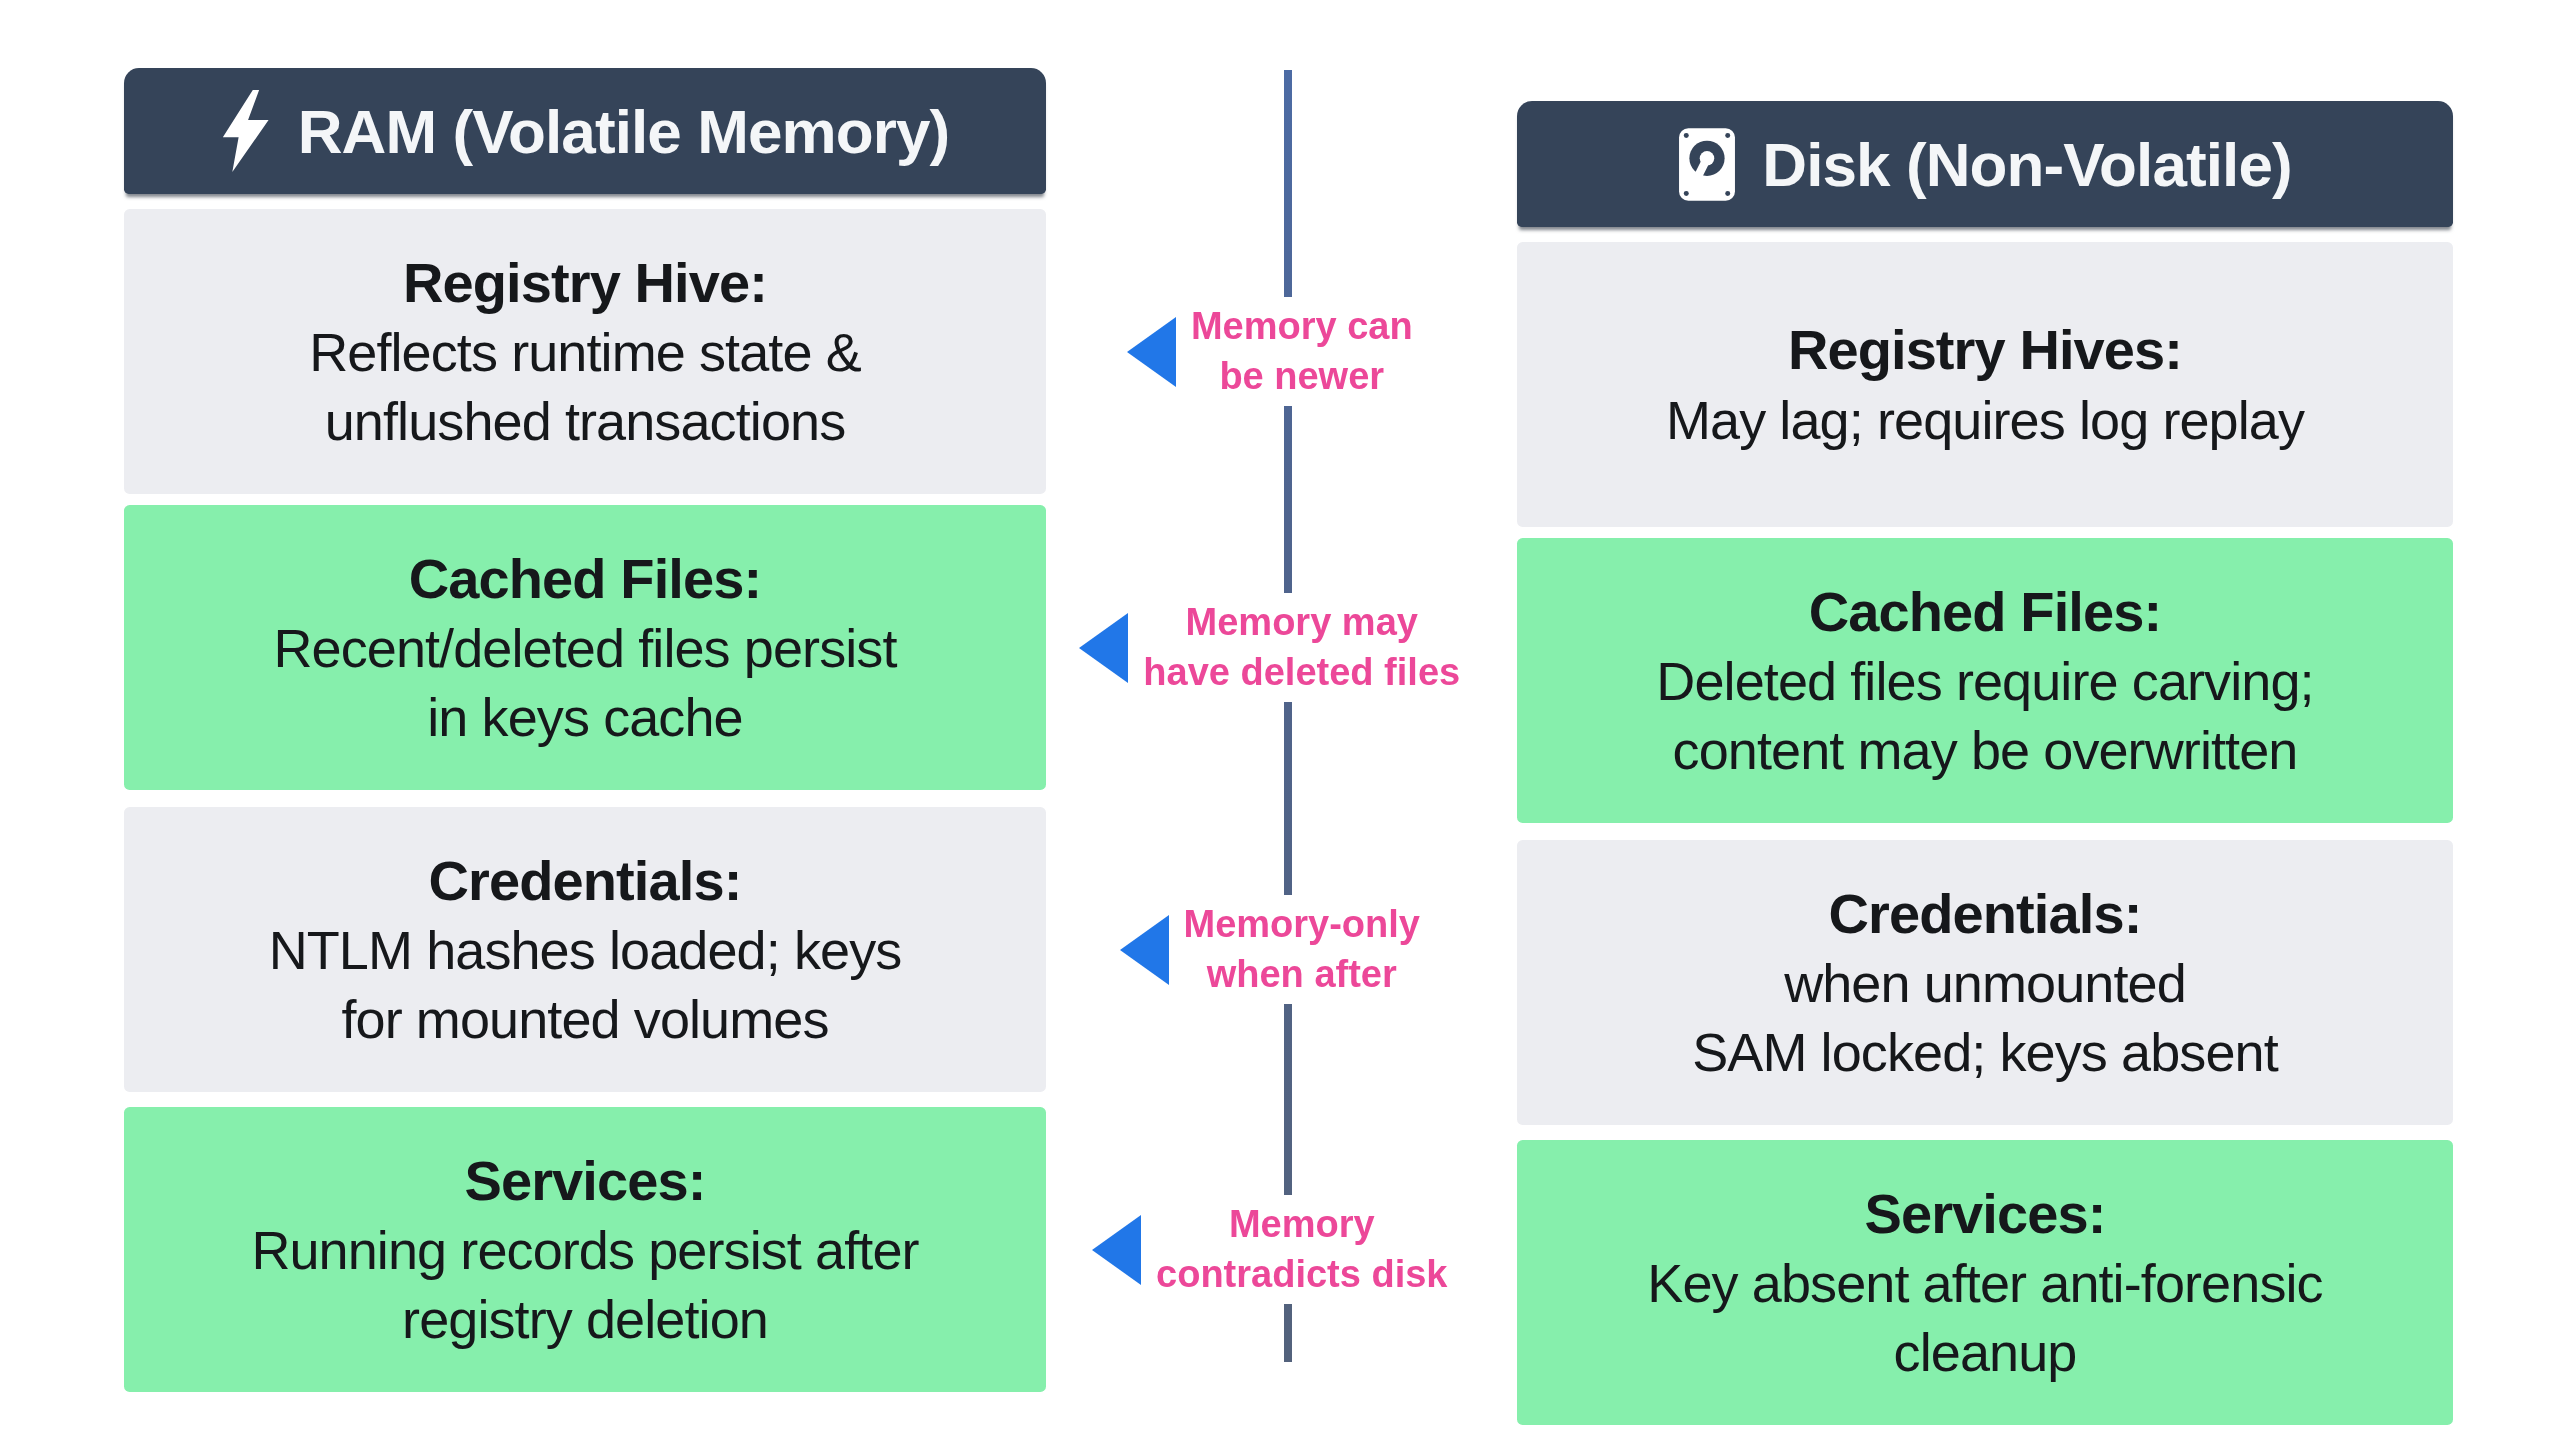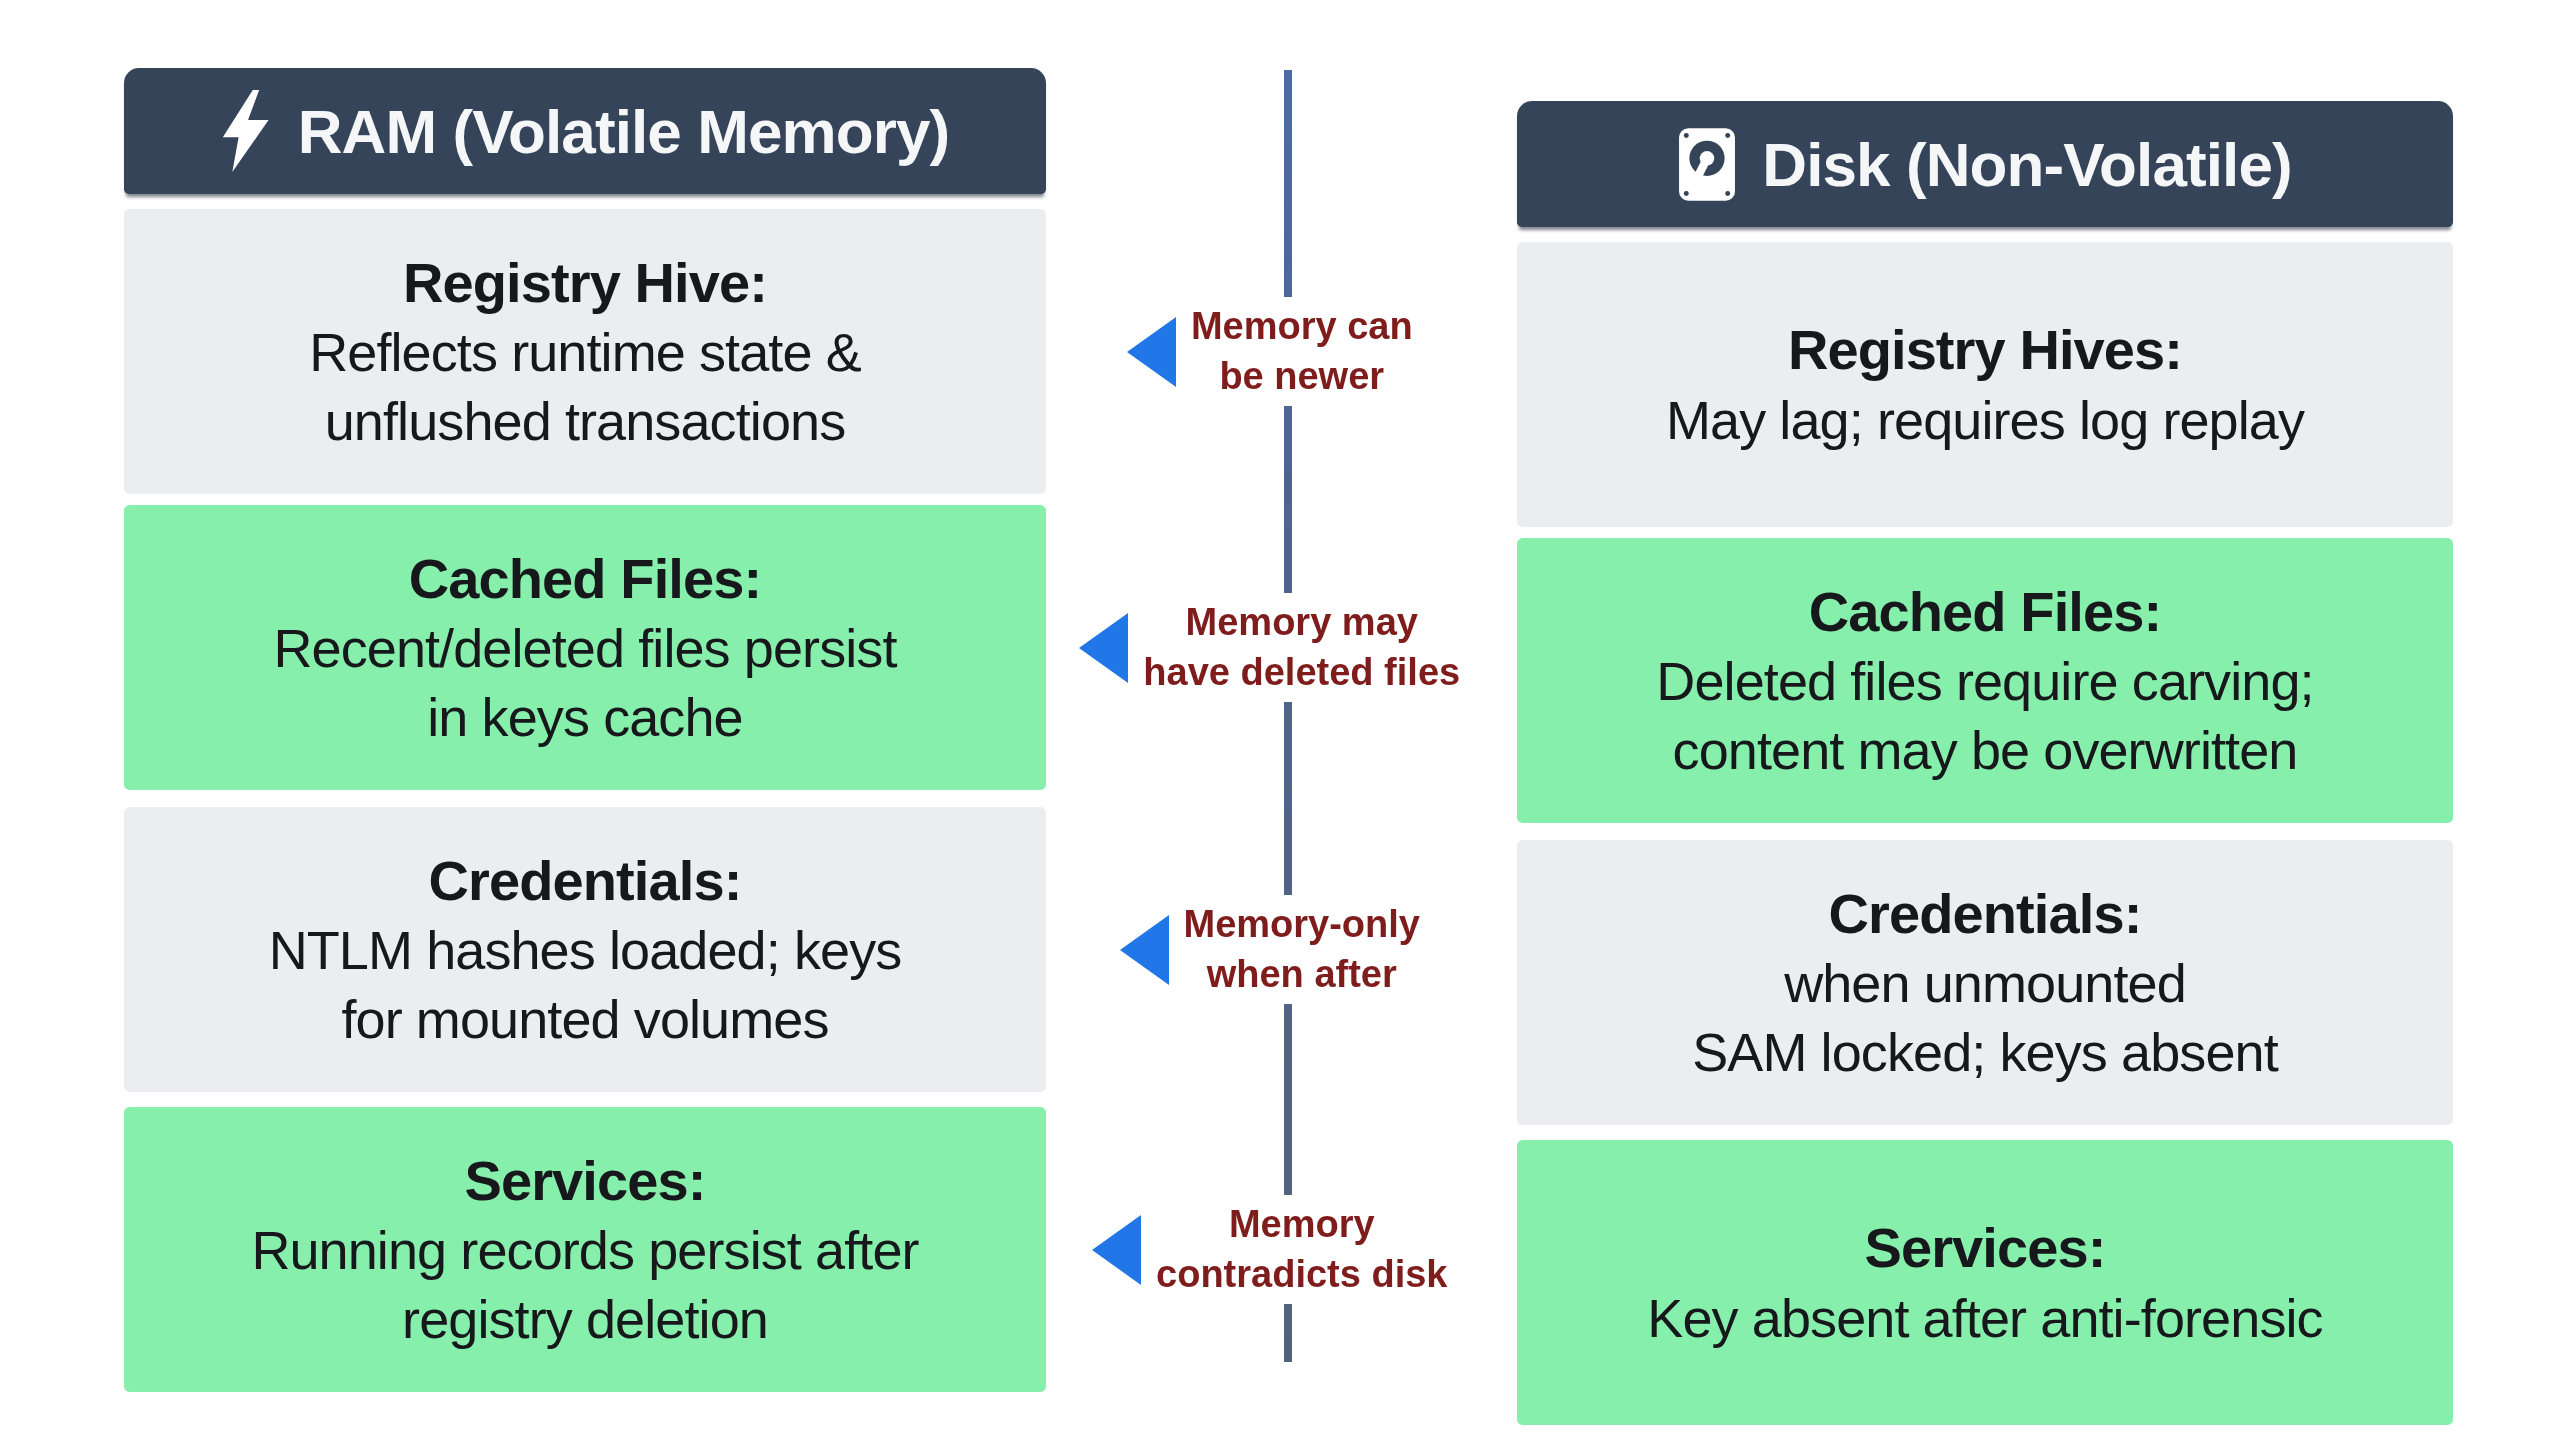--- a/index.html
+++ b/index.html
@@ -54,21 +54,21 @@
     z-index:3;
   }
   .arrow-left{
     width:0;height:0;flex:0 0 auto;
     border-top:35px solid transparent;
     border-bottom:35px solid transparent;
     border-right:49px solid #2177e8;
     margin-right:7.5px;
   }
   .ann-text{
-    background:#ffffff;color:#7f1d1d;
+    background:#ffffff;color:#ec4899;
     font-size:38px;font-weight:700;line-height:1.3;
     text-align:center;padding:5.6px 7.5px;max-width:393px;
   }
 </style>
 </head>
 <body>
 
 <div class="abs divider"></div>
 
 <header class="abs col-ram hdr header-bar">
@@ -135,20 +135,21 @@
 
 <section class="abs col-disk r2 cell light">
   <div class="title">Credentials:</div>
   <div class="line">when unmounted</div>
   <div class="line">SAM locked; keys absent</div>
 </section>
 
 <section class="abs col-disk r3 cell dark">
   <div class="title">Services:</div>
   <div class="line">Key absent after anti-forensic</div>
+  <div class="line">cleanup</div>
 </section>
 
 <div class="abs ann-cell r0">
   <div class="arrow-left"></div>
   <div class="ann-text">
     <div>Memory can</div>
     <div>be newer</div>
   </div>
 </div>
 

